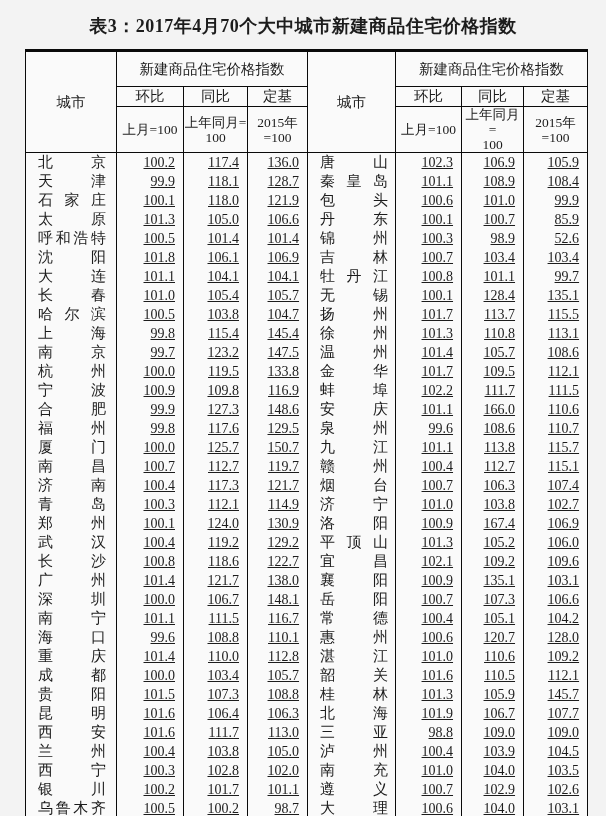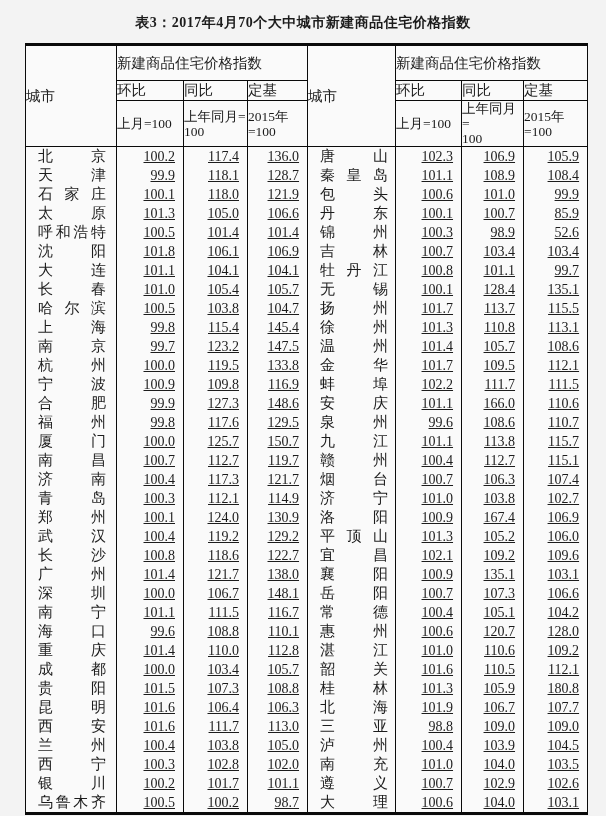--- a/index.html
+++ b/index.html
@@ -9,21 +9,21 @@
   body {
     width: 606px;
     height: 816px;
     background: #f3f3f3;
     font-family: "Liberation Serif", "DejaVu Serif", serif;
     color: #1c1c1c;
     overflow: hidden;
   }
   .title {
     text-align: center;
-    font-size: 14px;
+    font-size: 18px;
     font-weight: bold;
     margin: 0;
     padding: 14px 0 11px 0;
     letter-spacing: 0.5px;
     font-family: Liberation Serif, serif;
   }
   table.price-table {
     border-collapse: collapse;
     table-layout: fixed;
     margin-left: 25px;
@@ -37,21 +37,21 @@
   th, td {
     padding: 0;
     font-weight: normal;
     font-size: 14px;
     border-left: 1px solid #0a0a0a;
     border-right: 1px solid #0a0a0a;
     overflow: hidden;
   }
   thead th {
     border: 1px solid #0a0a0a;
-    text-align: left;
+    text-align: center;
     vertical-align: middle;
     font-size: 14.5px;
   }
   thead tr.h-row-1 { height: 36px; }
   thead tr.h-row-2 { height: 20px; font-family: Liberation Mono, monospace; }
   thead tr.h-row-3 { height: 33px; }
   th.base-cell {
     white-space: pre-line;
     line-height: 1.12;
     font-size: 13.5px;
@@ -406,21 +406,21 @@
         <td class="num">112.1</td>
       </tr>
       <tr>
         <td class="city"><span class="city-name">贵阳</span></td>
         <td class="num">101.5</td>
         <td class="num">107.3</td>
         <td class="num">108.8</td>
         <td class="city"><span class="city-name">桂林</span></td>
         <td class="num">101.3</td>
         <td class="num">105.9</td>
-        <td class="num">180.8</td>
+        <td class="num">145.7</td>
       </tr>
       <tr>
         <td class="city"><span class="city-name">昆明</span></td>
         <td class="num">101.6</td>
         <td class="num">106.4</td>
         <td class="num">106.3</td>
         <td class="city"><span class="city-name">北海</span></td>
         <td class="num">101.9</td>
         <td class="num">106.7</td>
         <td class="num">107.7</td>

